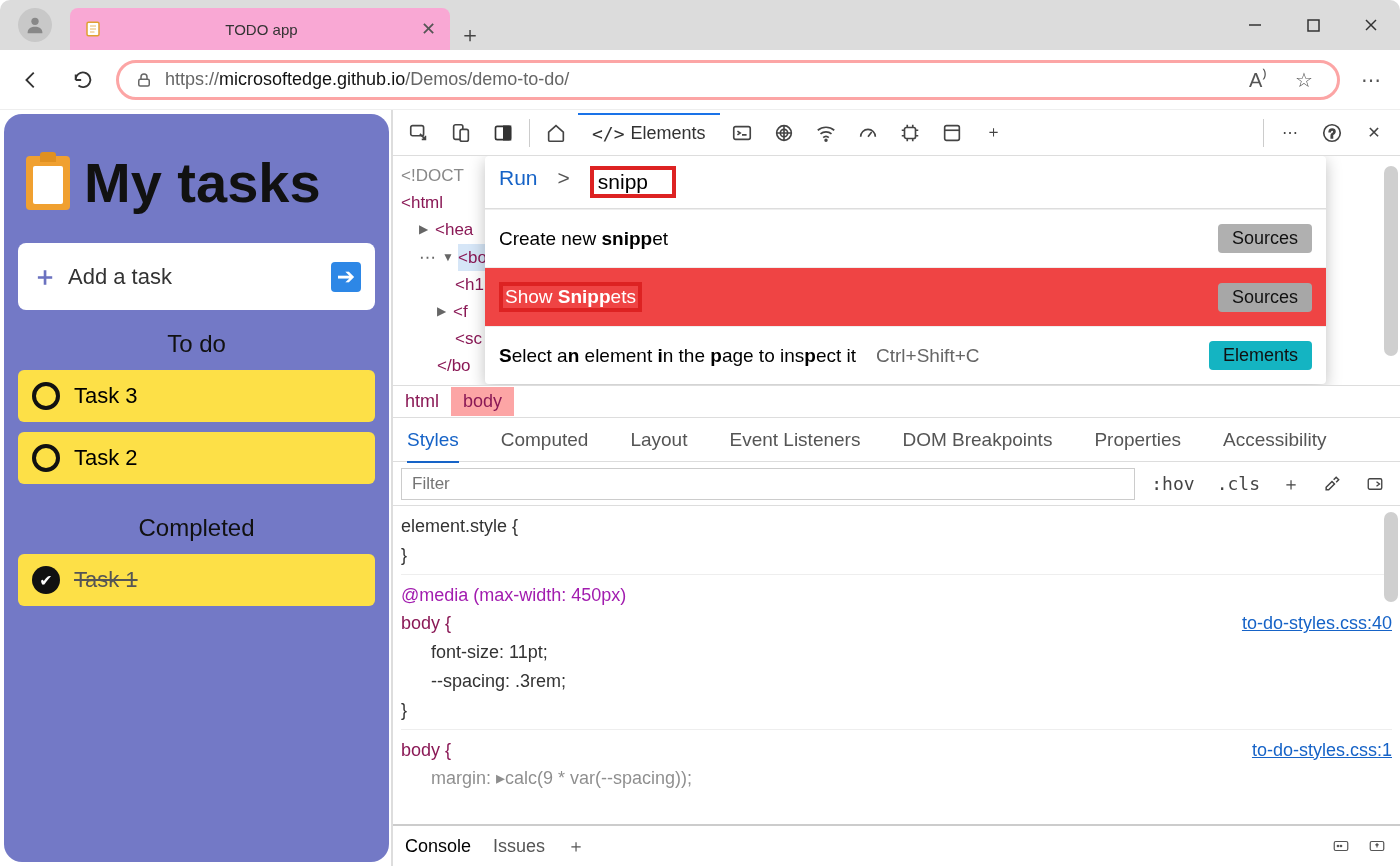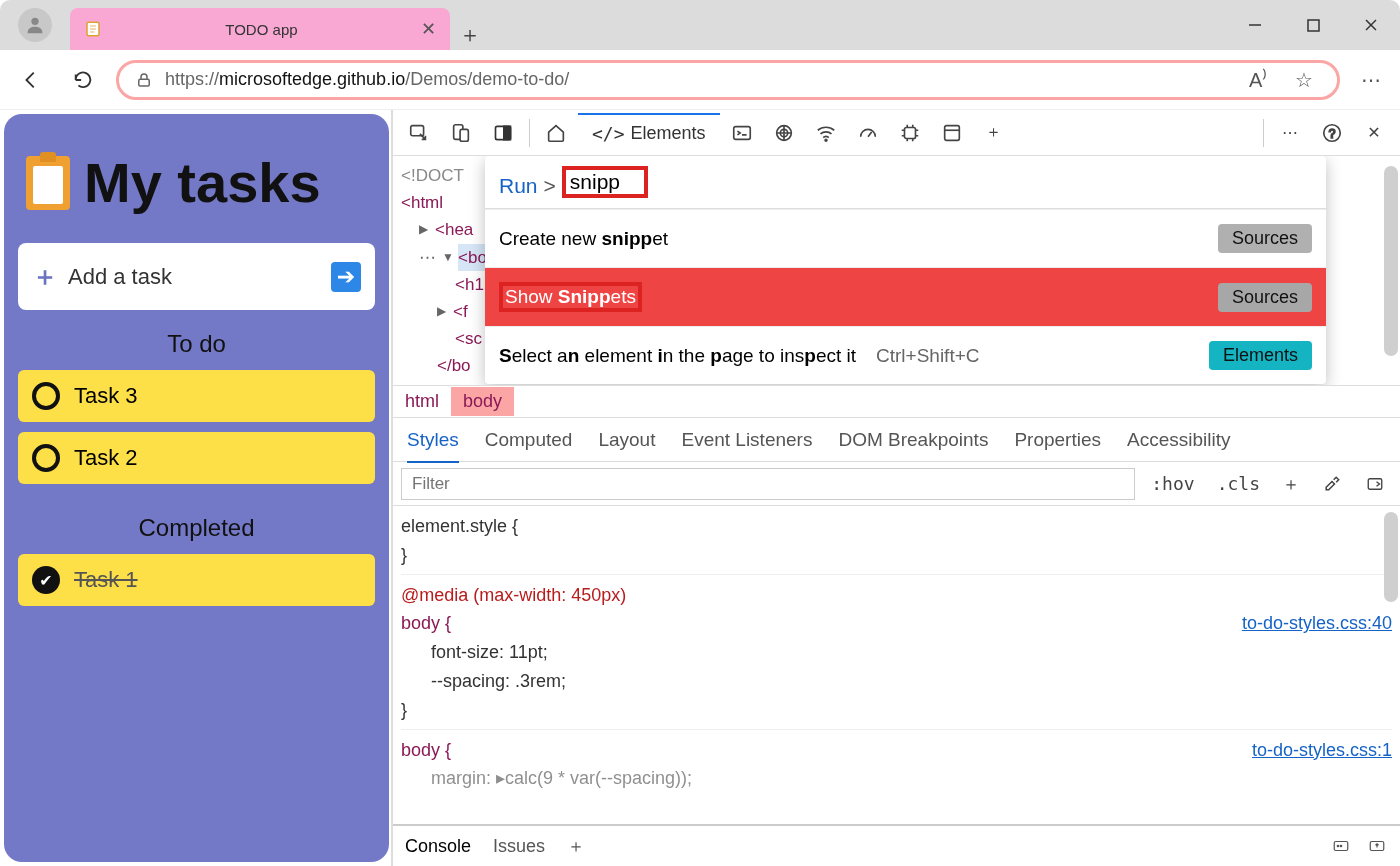--- a/index.html
+++ b/index.html
@@ -58,50 +58,50 @@
 .indent1 { padding-left: 18px; }
 .indent2 { padding-left: 36px; }
 .indent3 { padding-left: 54px; }
 .dom-line { display:flex; align-items:center; gap:2px; }
 .tri { color:#666; font-size:12px; width:14px; }
 .dotdot { color:#666; margin-right: 4px; }
 .dom-body-selected { background: #d6e6f7; display:inline; }
 
 
 .cmd-menu { position:absolute; top: 0px; left: 92px; right: 74px; background:#fff; box-shadow: 0 4px 16px rgba(0,0,0,.25); border-radius: 4px; z-index: 50; }
-.cmd-header { display:flex; align-items:flex-end; padding: 10px 14px; gap: 6px; font-size: 21px; border-bottom: 1px solid #ddd; }
+.cmd-header { display:flex; align-items:flex-start; padding: 10px 14px; gap: 20px; font-size: 21px; border-bottom: 1px solid #ddd; }
 .run-label { color: #1663c7; }
 .cmd-prompt { color:#555; }
 .cmd-input-box { border: 4px solid #d22; padding: 0 4px; }
 .cmd-input { border: none; outline: none; font-size: 21px; width: 70px; }
 .cmd-row { display:flex; align-items:center; padding: 14px 14px; font-size: 19px; gap: 8px; border-top: 1px solid #eee; }
 .cmd-row.selected { background:#ef4444; color:#fff; }
 .cmd-row .badge { margin-left:auto; background:#b0b0b0; color:#111; padding: 4px 14px; border-radius:4px; font-size:18px; }
 .cmd-row.selected .badge { background:#a7a7a7; color:#111; }
 .cmd-row.elements .badge { background:#14b4c2; color:#111; }
 .cmd-row .shortcut { color:#666; margin-left: 12px; }
 .highlight-box { border: 4px solid #d22; padding: 0 2px; }
 .cmd-row b { font-weight: bold; }
 
 
 .breadcrumb { height: 32px; border-bottom:1px solid #ddd; display:flex; align-items:center; font-family: Consolas, monospace; font-size: 18px; color:#8a1956; }
 .breadcrumb span { padding: 4px 12px; }
 .breadcrumb .active { background:#fca5a5; }
 
 
-.sub-tabs { height: 44px; border-bottom:1px solid #ddd; display:flex; align-items:center; gap: 26px; padding: 0 14px; font-size: 19px; color:#555; }
+.sub-tabs { height: 44px; border-bottom:1px solid #ddd; display:flex; align-items:center; gap: 42px; padding: 0 14px; font-size: 19px; color:#555; }
 .sub-tabs .active { color:#1663c7; border-bottom: 2px solid #1663c7; padding-bottom:10px; margin-bottom:-12px; }
 .styles-toolbar { height: 44px; border-bottom:1px solid #ddd; display:flex; align-items:center; padding: 0 8px; gap:10px; }
 .filter-input { flex:1; border:1px solid #ccc; height:32px; padding:0 10px; font-size:17px; }
 .st-btn { font-family: Consolas,monospace; font-size:18px; color:#444; padding: 0 6px; }
 
 .styles-body { flex:1; overflow:auto; font-family:Consolas,monospace; font-size:18px; padding: 6px 8px; line-height:1.6; color:#333; position:relative; }
 .rule-link { color:#1663c7; text-decoration: underline; float: right; }
 .selector { color:#8a1956; }
-.media { color:#b91c1c; }
+.media { color:#a21caf; }
 .rule-block { border-top: 1px solid #eee; padding-top: 6px; margin-top: 4px; }
 .indent-prop { padding-left: 30px; }
 
 
 .drawer { height: 42px; border-top: 2px solid #ccc; display:flex; align-items:center; padding: 0 12px; gap: 22px; font-size: 18px; color:#555; }
 .drawer .active { color:#000000; }
 .drawer-right { margin-left:auto; display:flex; gap:14px; }
 
 
 .fake-scroll { position:absolute; right:2px; width:14px; background:#cfcfcf; border-radius:7px; }

